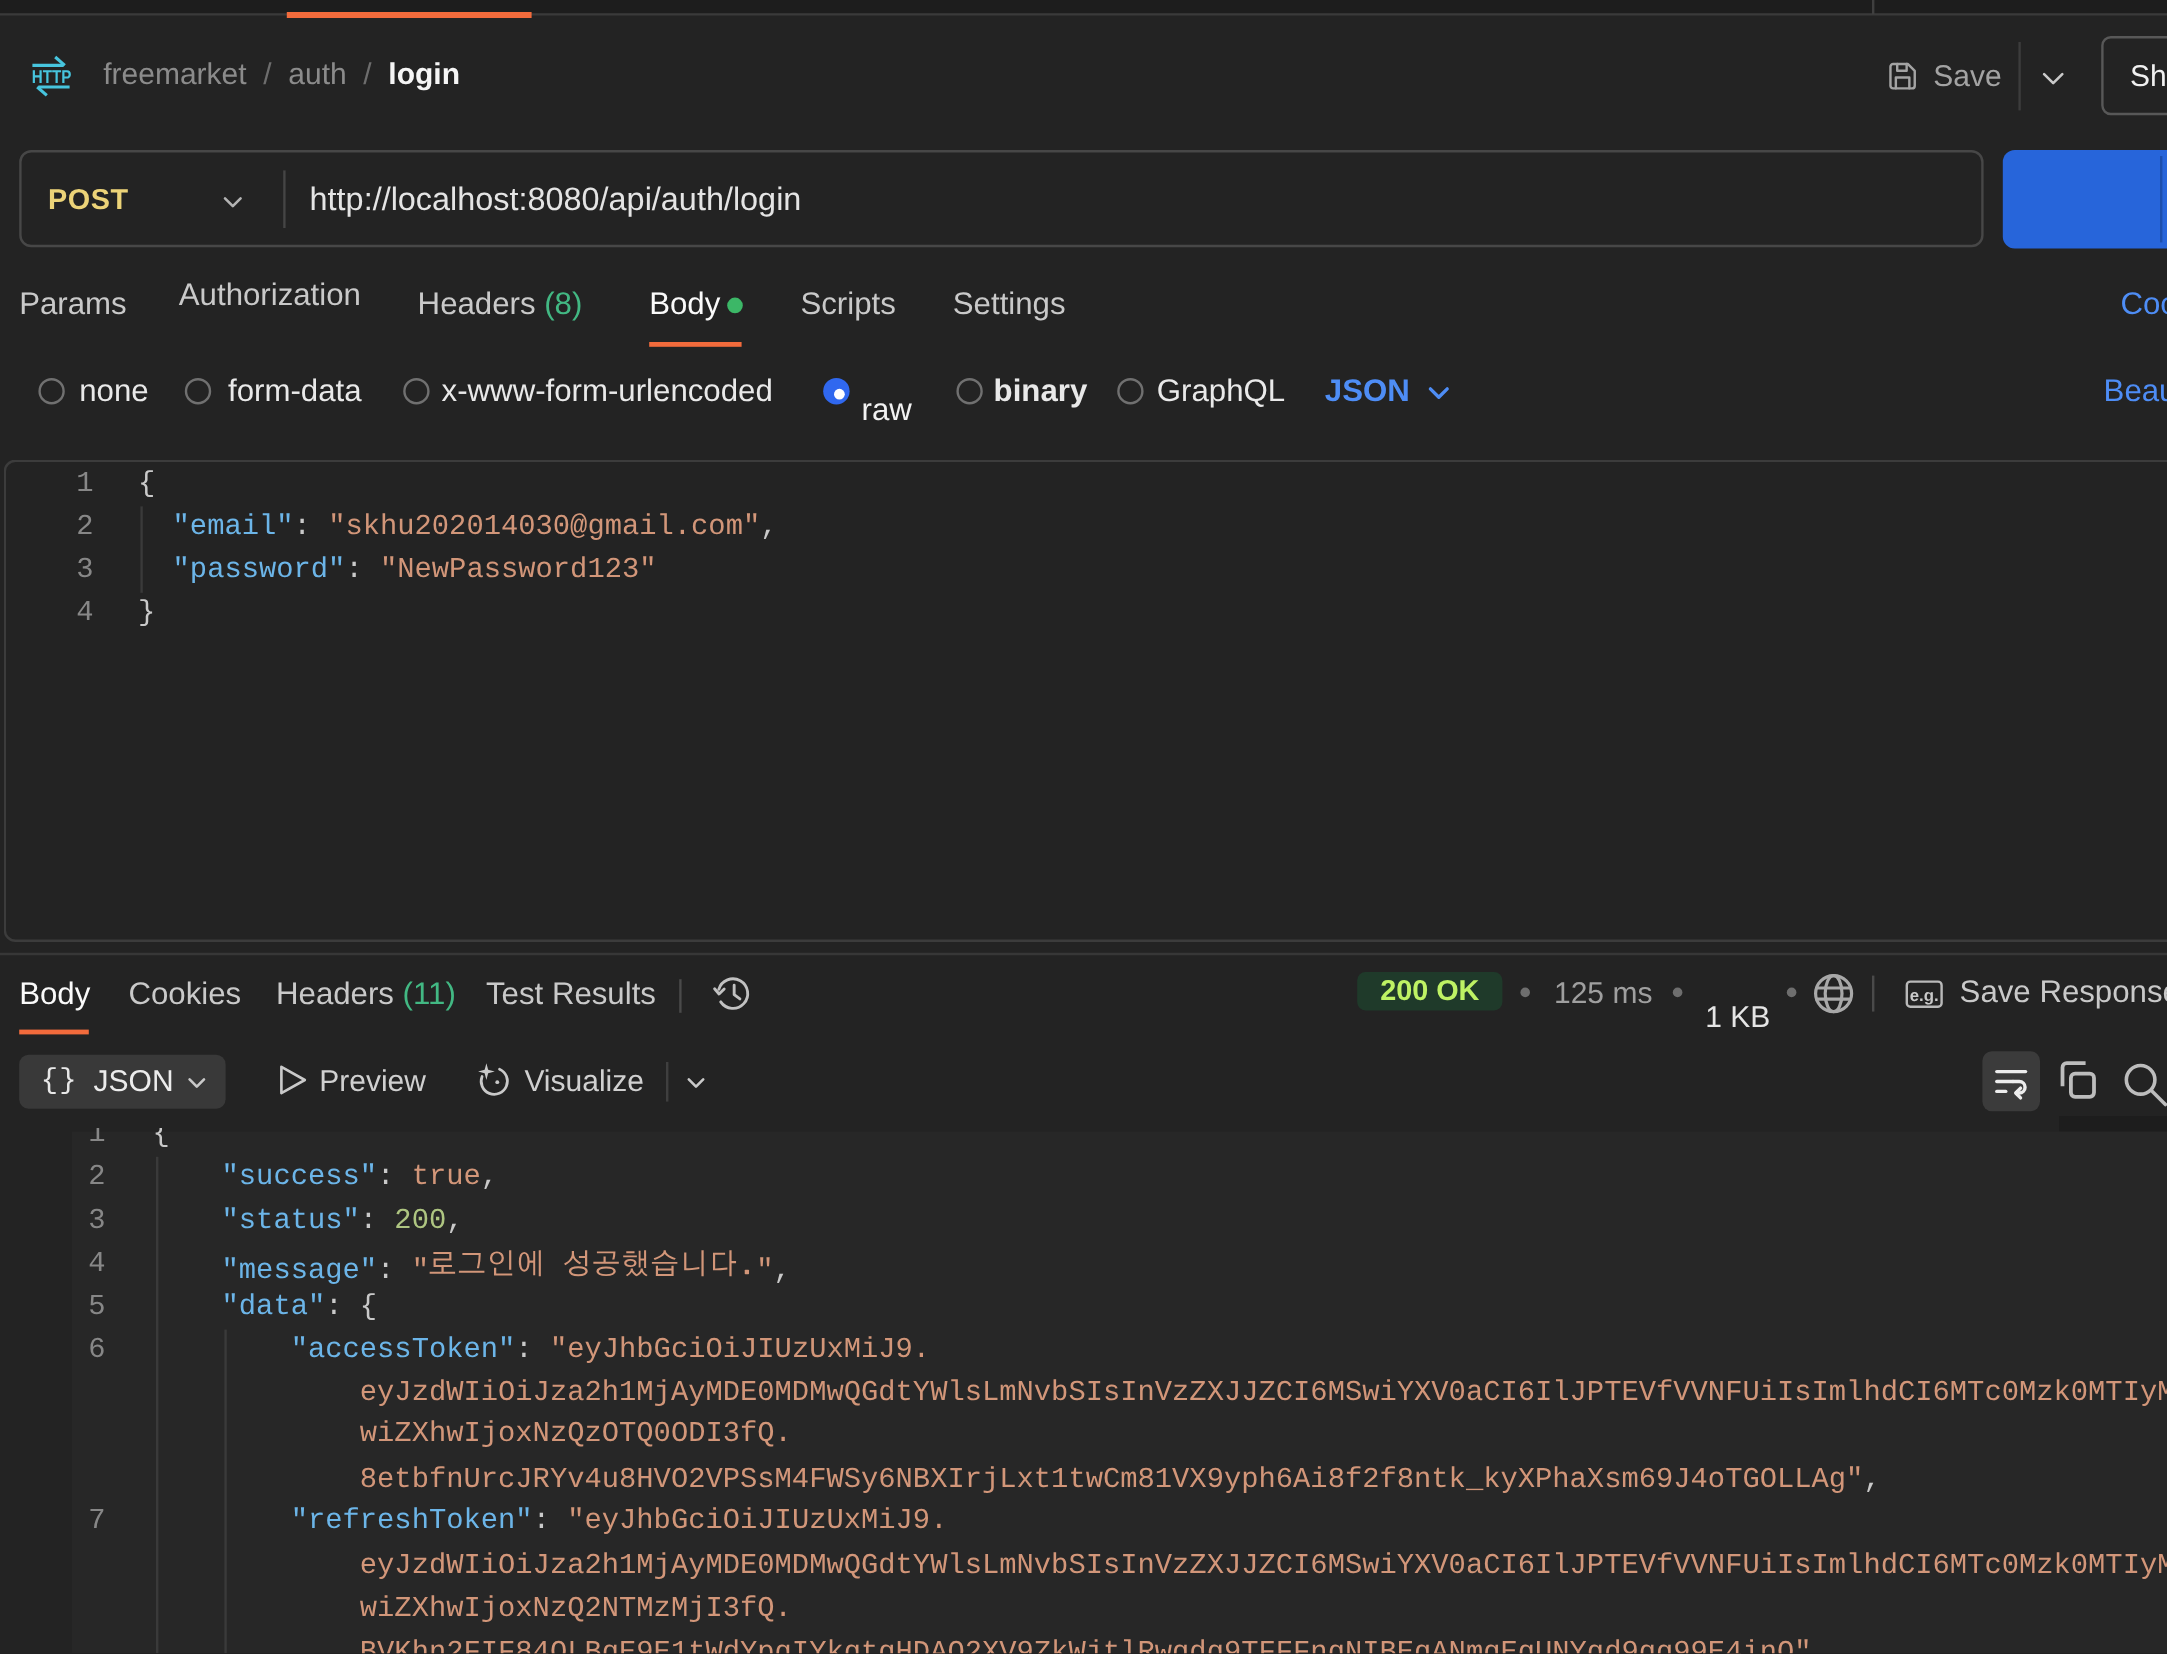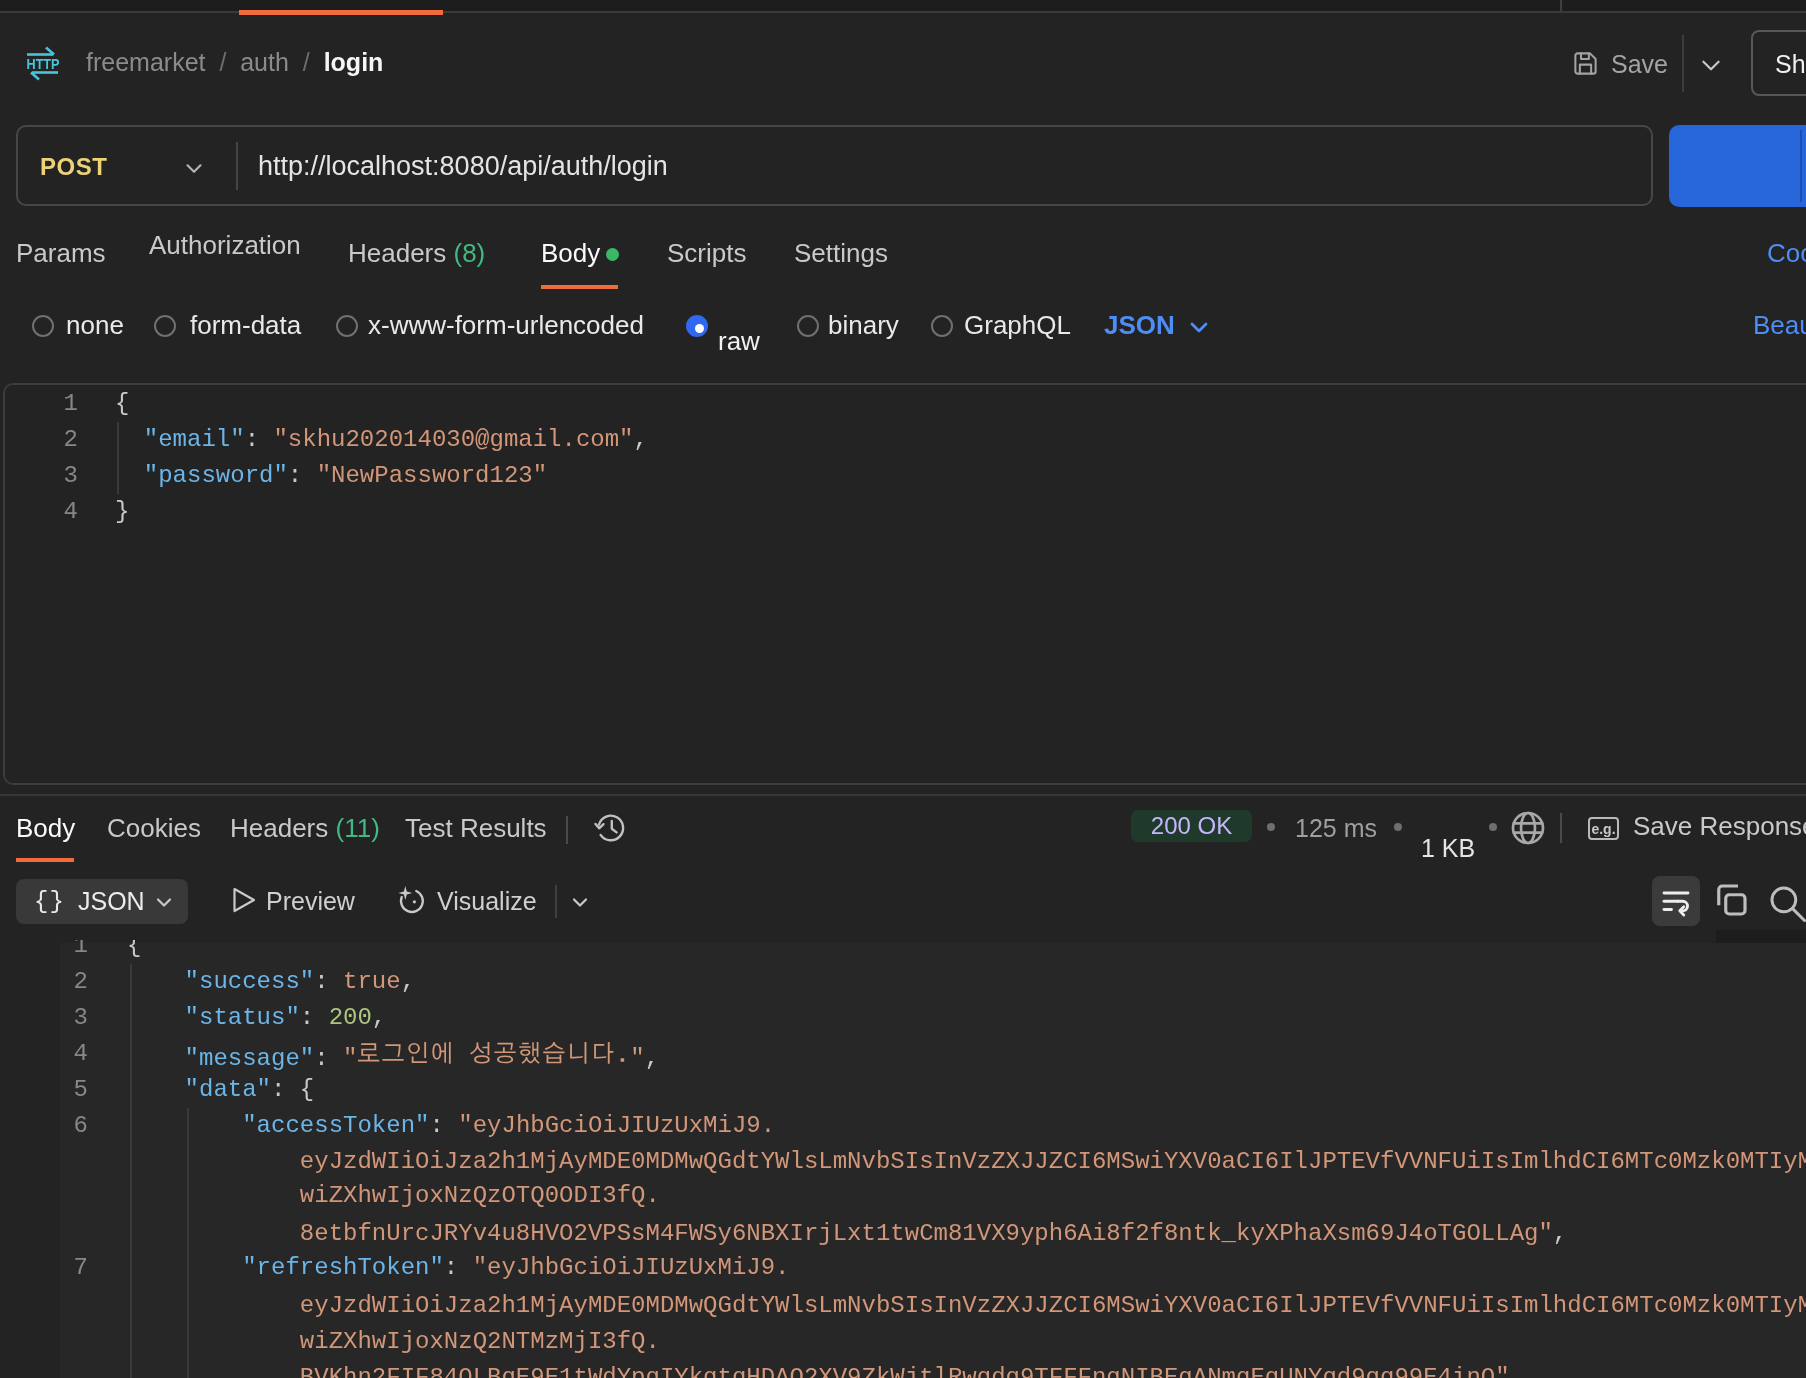--- a/index.html
+++ b/index.html
@@ -78,21 +78,21 @@
   <div class="abs" style="left:32px;top:315px;width:22px;height:22px;border:2.5px solid #707070;border-radius:50%;"></div>
   <div class="abs" style="left:66px;top:310px;font-size:26px;color:#e9e9e9;">none</div>
   <div class="abs" style="left:154px;top:315px;width:22px;height:22px;border:2.5px solid #707070;border-radius:50%;"></div>
   <div class="abs" style="left:190px;top:310px;font-size:26px;color:#e9e9e9;">form-data</div>
   <div class="abs" style="left:336px;top:315px;width:22px;height:22px;border:2.5px solid #707070;border-radius:50%;"></div>
   <div class="abs" style="left:368px;top:310px;font-size:26px;color:#e9e9e9;">x-www-form-urlencoded</div>
   <div class="abs" style="left:686px;top:315px;width:22px;height:22px;background:#3068ef;border-radius:50%;"></div>
   <div class="abs" style="left:695px;top:324px;width:9px;height:9px;background:#fff;border-radius:50%;"></div>
   <div class="abs" style="left:718px;top:326px;font-size:26px;color:#f2f2f2;">raw</div>
   <div class="abs" style="left:797px;top:315px;width:22px;height:22px;border:2.5px solid #707070;border-radius:50%;"></div>
-  <div class="abs" style="left:828px;top:310px;font-size:26px;color:#e9e9e9;">binary</div>
+  <div class="abs" style="left:828px;top:310px;font-size:26px;color:#e9e9e9;font-weight:bold;">binary</div>
   <div class="abs" style="left:931px;top:315px;width:22px;height:22px;border:2.5px solid #707070;border-radius:50%;"></div>
   <div class="abs" style="left:964px;top:310px;font-size:26px;color:#e9e9e9;">GraphQL</div>
   <div class="abs" style="left:1104px;top:310px;font-size:26px;font-weight:bold;color:#4e8df5;">JSON</div>
   <div class="abs" style="left:1185px;top:313px;">
     <svg width="28" height="28" viewBox="0 0 24 24" fill="none" stroke="#4e8df5" stroke-width="2.4" stroke-linecap="round" stroke-linejoin="round">
         <path d="M6 9.5 L12 15.5 L18 9.5"></path>
       </svg>
   </div>
   <div class="abs" style="left:1753px;top:310px;font-size:26px;color:#4e8df5;">Beautify</div>
 
@@ -118,21 +118,21 @@
   <div class="abs" style="left:566px;top:816px;width:2px;height:28px;background:#4a4a4a;"></div>
   <div class="abs" style="left:593px;top:810px;">
     <svg width="36" height="36" viewBox="0 0 36 36" fill="none" stroke="#c1c1c1" stroke-width="2.4" stroke-linecap="round" stroke-linejoin="round">
       <path d="M6.0 14.5 A 12.3 12.3 0 1 1 7.6 24.9"></path>
       <path d="M2.5 14.0 L6.2 18.3 L10.5 14.2"></path>
       <path d="M18.8 11.0 V 18.8 L23.6 22.4"></path>
     </svg>
   </div>
 
   <div class="abs" style="left:1131px;top:810px;width:121px;height:32px;background:#1f3a2a;border-radius:7px;"></div>
-  <div class="abs" style="left:1131px;top:810px;width:121px;height:32px;font-size:24px;font-weight:400;color:#c4b5fd;display:flex;align-items:center;justify-content:center;">200 OK</div>
+  <div class="abs" style="left:1131px;top:810px;width:121px;height:32px;font-size:24px;font-weight:700;color:#bef264;display:flex;align-items:center;justify-content:center;">200 OK</div>
   <div class="abs" style="left:1267px;top:823px;width:8px;height:8px;border-radius:50%;background:#6e6e6e;"></div>
   <div class="abs" style="left:1295px;top:814px;font-size:25px;color:#9f9f9f;">125 ms</div>
   <div class="abs" style="left:1394px;top:823px;width:8px;height:8px;border-radius:50%;background:#6e6e6e;"></div>
   <div class="abs" style="left:1421px;top:814px;font-size:25px;color:#e5e5e5;margin-top:20px;">1 KB</div>
   <div class="abs" style="left:1489px;top:823px;width:8px;height:8px;border-radius:50%;background:#6e6e6e;"></div>
   <div class="abs" style="left:1508px;top:808px;">
     <svg width="40" height="40" viewBox="0 0 24 24" fill="none" stroke="#a8a8a8" stroke-width="1.6" stroke-linecap="round">
       <circle cx="12" cy="12" r="9"></circle>
       <ellipse cx="12" cy="12" rx="4.2" ry="9"></ellipse>
       <path d="M3.5 9.2 H20.5 M3.5 14.8 H20.5"></path>

